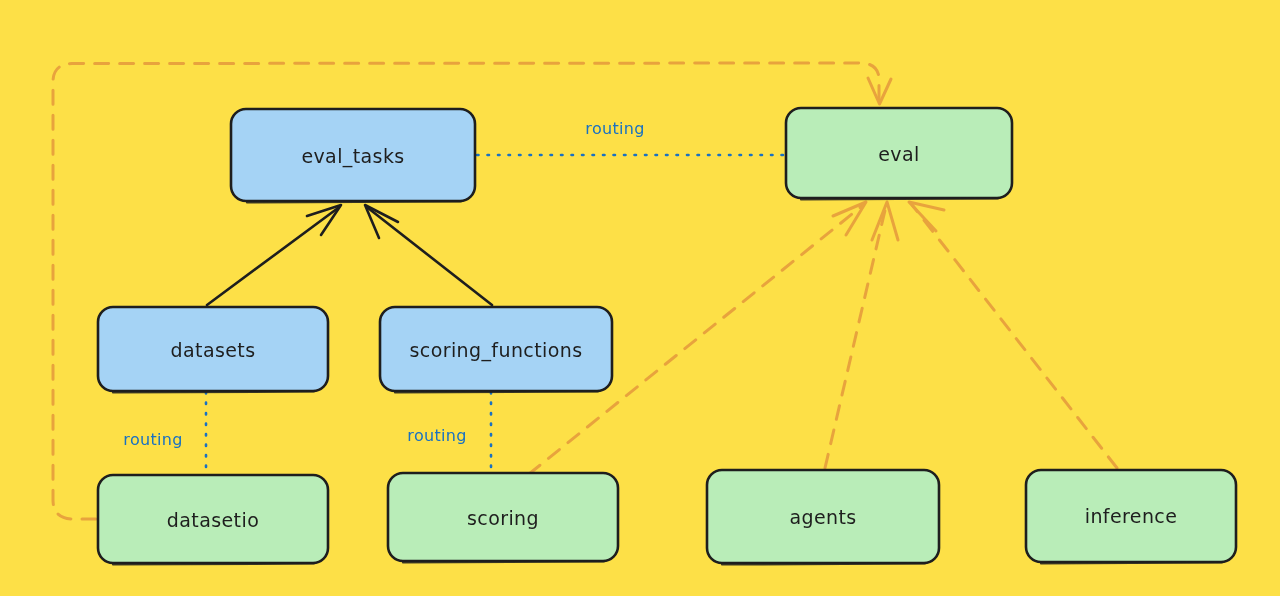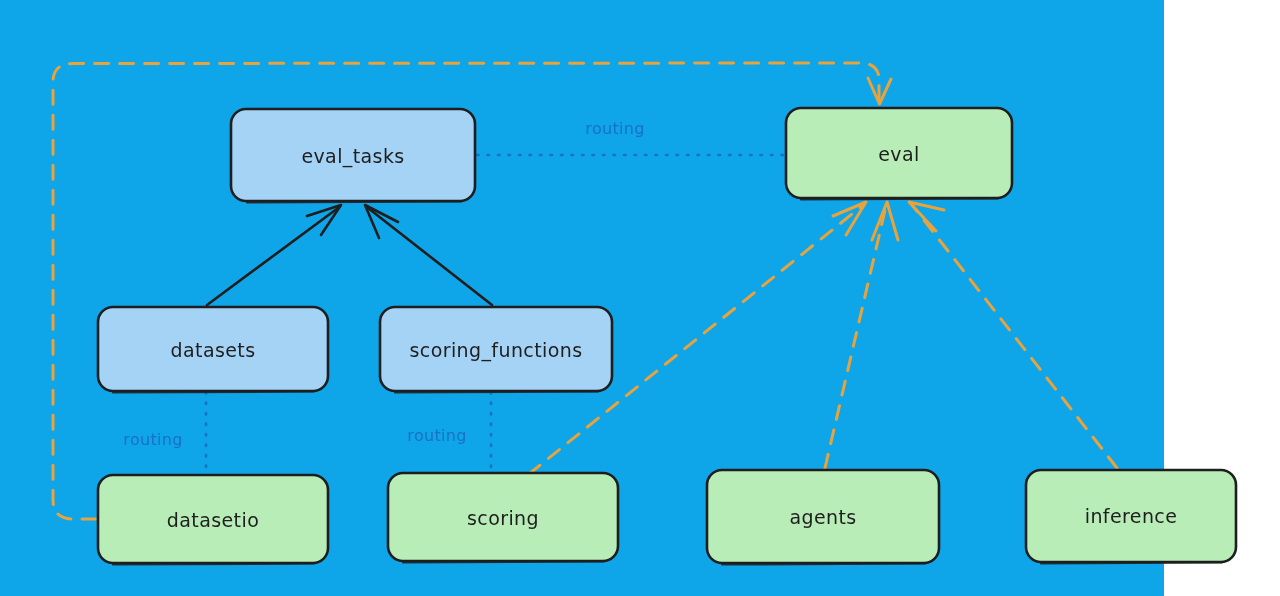--- a/index.html
+++ b/index.html
@@ -1,18 +1,18 @@
 <!DOCTYPE html>
 <html><head>
 <meta charset="utf-8">
 <style>
   html,body{margin:0;padding:0;background:#ffffff;}
   body{width:1280px;height:596px;overflow:hidden;
        font-family:"DejaVu Sans",sans-serif;}
-  #diagram-root{position:relative;width:1164px;height:596px;background:#0ea5e9;}
+  #diagram-root{position:relative;width:1280px;height:596px;background:#fde047;}
   svg#canvas{position:absolute;inset:0;width:1280px;height:596px;display:block;}
   .node-rect{stroke:#1e1e1e;stroke-width:2.6;stroke-linejoin:round;stroke-linecap:round;}
   .node-rect-shadow{fill:none;stroke:#1e1e1e;stroke-width:2.2;opacity:.85;
        stroke-linejoin:round;stroke-linecap:round;}
   .node-label{font-family:"DejaVu Sans",sans-serif;font-size:19px;fill:#1e1e1e;
        text-anchor:middle;dominant-baseline:middle;letter-spacing:.4px;}
   .edge-label{font-family:"DejaVu Sans",sans-serif;font-size:16px;fill:#1971c2;
        text-anchor:middle;dominant-baseline:middle;letter-spacing:.3px;}
   .edge-solid{fill:none;stroke:#1e1e1e;stroke-width:2.6;stroke-linecap:round;stroke-linejoin:round;}
   .edge-dotted{fill:none;stroke:#1971c2;stroke-width:2.6;stroke-linecap:round;

